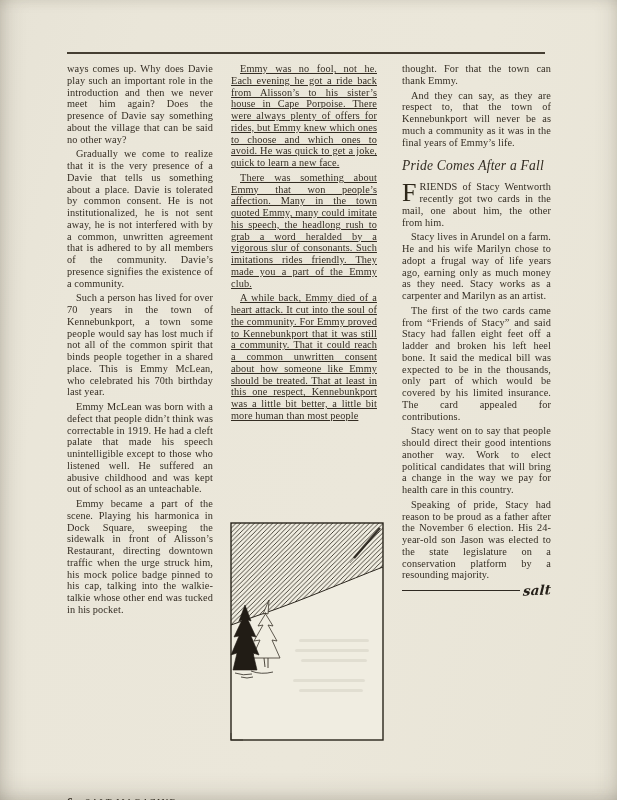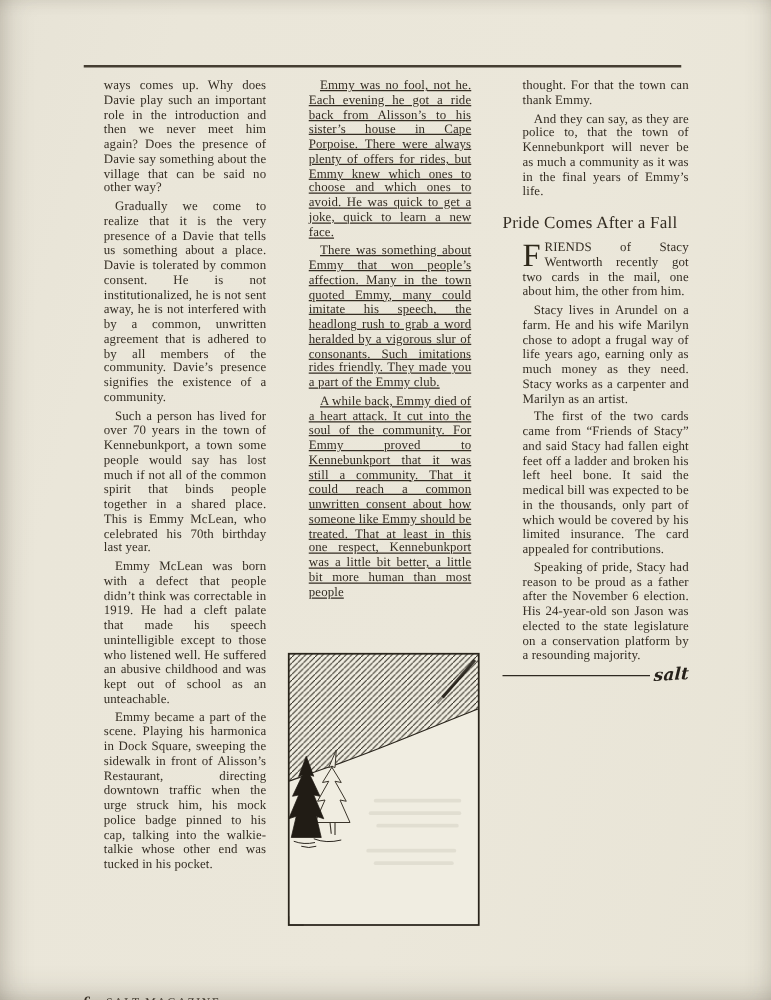--- a/index.html
+++ b/index.html
@@ -24,27 +24,27 @@
   .toprule{
     position:absolute;left:67px;top:52px;width:478px;height:2px;
     background:#45three;background:#453e32;
   }
   .col{
     position:absolute;top:63px;
     font-size:10.3px;line-height:11.75px;
     text-align:justify;text-justify:inter-word;
     letter-spacing:.1px;
   }
-  .col p{margin:0 0 3px 16px;text-indent:9px;}
+  .col p{margin:0 0 3px 0;text-indent:9px;}
   .col p.noindent{text-indent:0;}
   #col1{left:67px;width:146px;}
   #col2{left:231px;width:146px;text-decoration:underline;}
   #col3{left:402px;width:149px;}
   .section-heading{
-    font-weight:normal;
+    font-style:italic;font-weight:normal;
     font-size:13.6px;line-height:15px;
     margin:10px 0 8px 0;letter-spacing:.2px;
     text-align:left;text-indent:0;color:#332c22;
   }
   .dc{
     float:left;
     font-size:26px;line-height:21.5px;
     padding:1px 3px 0 0;color:#2d2719;
   }
   .endsig{display:flex;align-items:center;margin-top:3px;}
@@ -83,25 +83,26 @@
   </div>
 
   <div class="col" id="col2">
     <p>Emmy was no fool, not he. Each evening he got a ride back from Alisson’s to his sister’s house in Cape Porpoise. There were always plenty of offers for rides, but Emmy knew which ones to choose and which ones to avoid. He was quick to get a joke, quick to learn a new face.</p>
     <p>There was something about Emmy that won people’s affection. Many in the town quoted Emmy, many could imitate his speech, the headlong rush to grab a word heralded by a vigorous slur of consonants. Such imitations rides friendly. They made you a part of the Emmy club.</p>
     <p>A while back, Emmy died of a heart attack. It cut into the soul of the community. For Emmy proved to Kennebunkport that it was still a community. That it could reach a common unwritten consent about how someone like Emmy should be treated. That at least in this one respect, Kennebunkport was a little bit better, a little bit more human than most people</p>
   </div>
 
   <div class="col" id="col3">
     <p class="noindent">thought.  For that  the town can thank Emmy.</p>
-    <p>And they can say, as they are police to, that the town of Kennebunkport will never be as much a community as it was in the final years of Emmy’s life.</p>
+    <p>And they can say, as they are respect to, that the town of Kennebunkport will never be as much a community as it was in the final years of Emmy’s life.</p>
     <h2 class="section-heading">Pride Comes After a Fall</h2>
     <p class="noindent"><span class="dc">F</span><span>RIENDS of Stacy Wentworth recently got two cards in the mail, one about him, the other from him.</span></p>
     <p>Stacy lives in Arundel on a farm. He and his wife Marilyn chose to adopt a frugal way of life years ago, earning only as much money as they need. Stacy works as a carpenter and Marilyn as an artist.</p>
     <p>The first of the two cards came from “Friends of Stacy” and said Stacy had fallen eight feet off a ladder and broken his left heel bone. It said the medical bill was expected to be in the thousands, only part of which would be covered by his limited insurance. The card appealed for contributions.</p>
+    <p>Stacy went on to say that people should direct their good intentions another way. Work to elect political candidates that will bring a change in the way we pay for health care in this country.</p>
     <p>Speaking of pride, Stacy had reason to be proud as a father after the November 6 election. His 24-year-old son Jason was elected to the state legislature on a conservation platform by a resounding majority.</p>
     <div class="endsig">
       <span class="sigrule"></span>
       <span class="salt">salt</span>
     </div>
   </div>
 
   <div class="illustration">
     <svg width="156" height="221" viewBox="0 0 156 221" xmlns="http://www.w3.org/2000/svg">
       <defs>

